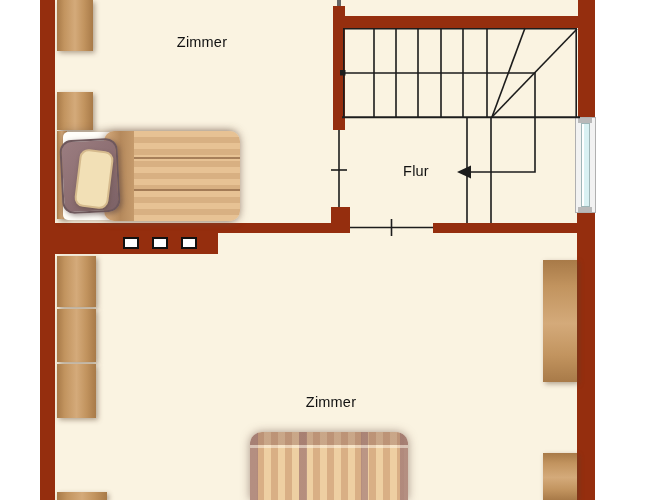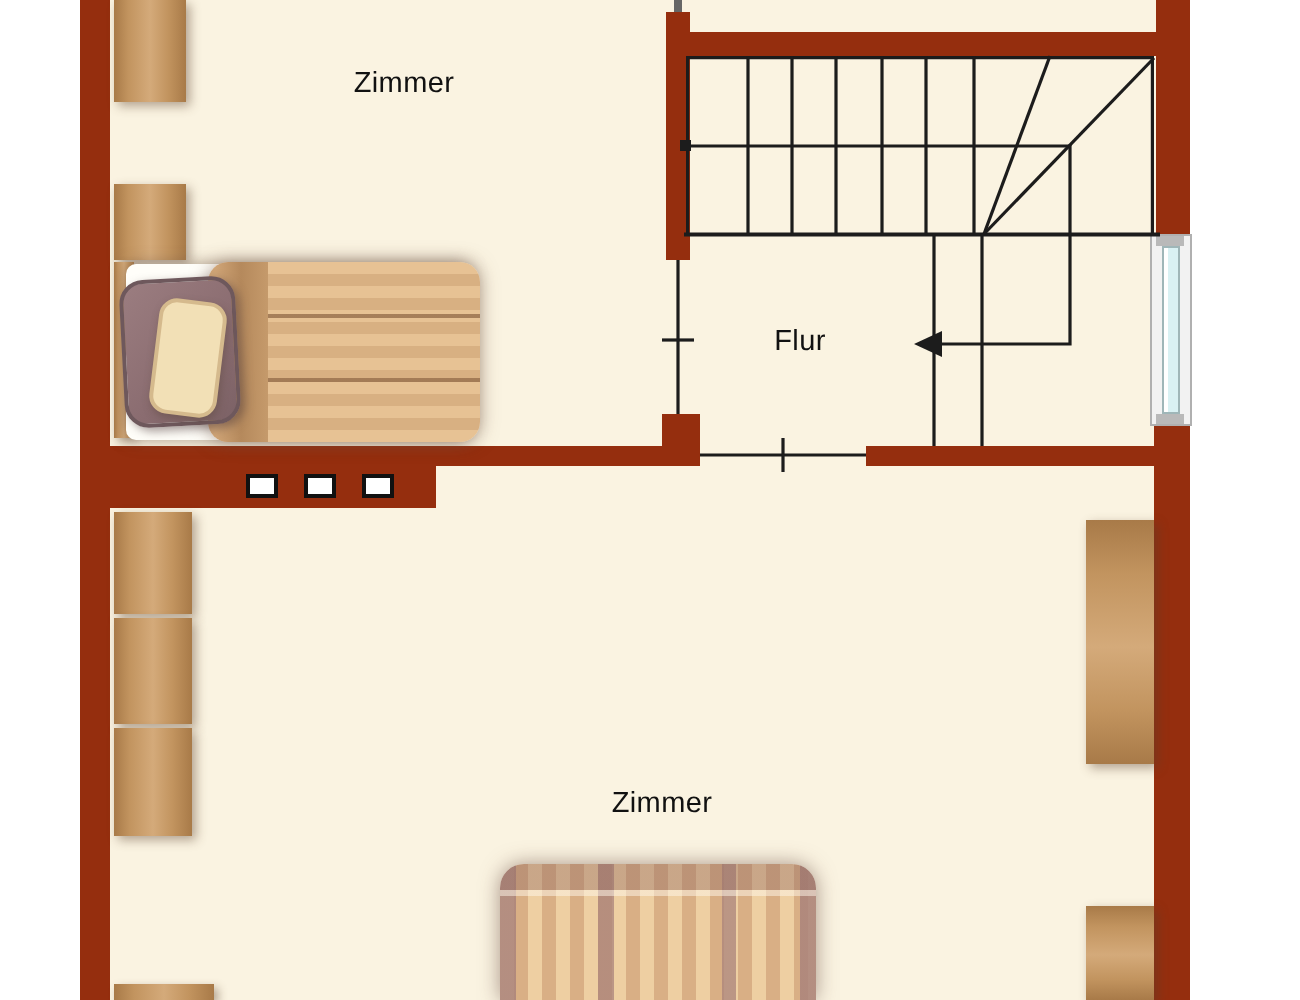--- a/index.html
+++ b/index.html
@@ -90,21 +90,21 @@
   <div class="abs wood" style="left:57px;top:256px;width:39px;height:51px;"></div>
   <div class="abs wood" style="left:57px;top:309px;width:39px;height:53px;"></div>
   <div class="abs wood" style="left:57px;top:364px;width:39px;height:54px;"></div>
   <div class="abs wood-v" style="left:543px;top:260px;width:34px;height:122px;"></div>
   <div class="abs wood-v" style="left:543px;top:453px;width:34px;height:47px;"></div>
   <div class="abs wood" style="left:57px;top:492px;width:50px;height:8px;"></div>
 
   <div class="abs duvet2" style="left:250px;top:432px;width:158px;height:68px;"></div>
 
   <div class="abs room-label" style="left:142px;top:34px;width:120px;">Zimmer</div>
-  <div class="abs room-label" style="left:360px;top:163px;width:80px;">Flur</div>
+  <div class="abs room-label" style="left:376px;top:163px;width:80px;">Flur</div>
   <div class="abs room-label" style="left:271px;top:394px;width:120px;">Zimmer</div>
 
   <svg class="overlay" width="650" height="500" viewBox="0 0 650 500">
     <g>
       <path class="pl" d="M343.8 28 V117"></path>
       <path class="pl" d="M343 28.8 H577"></path>
       <path class="pl" d="M576.2 28 V117"></path>
       <path class="plthick" d="M342 117.2 H580"></path>
       <path class="pl" d="M374 28 V117 M396 28 V117 M418 28 V117 M441 28 V117 M463 28 V117 M487 28 V117"></path>
       <path class="pl" d="M492 117 L525 28"></path>

